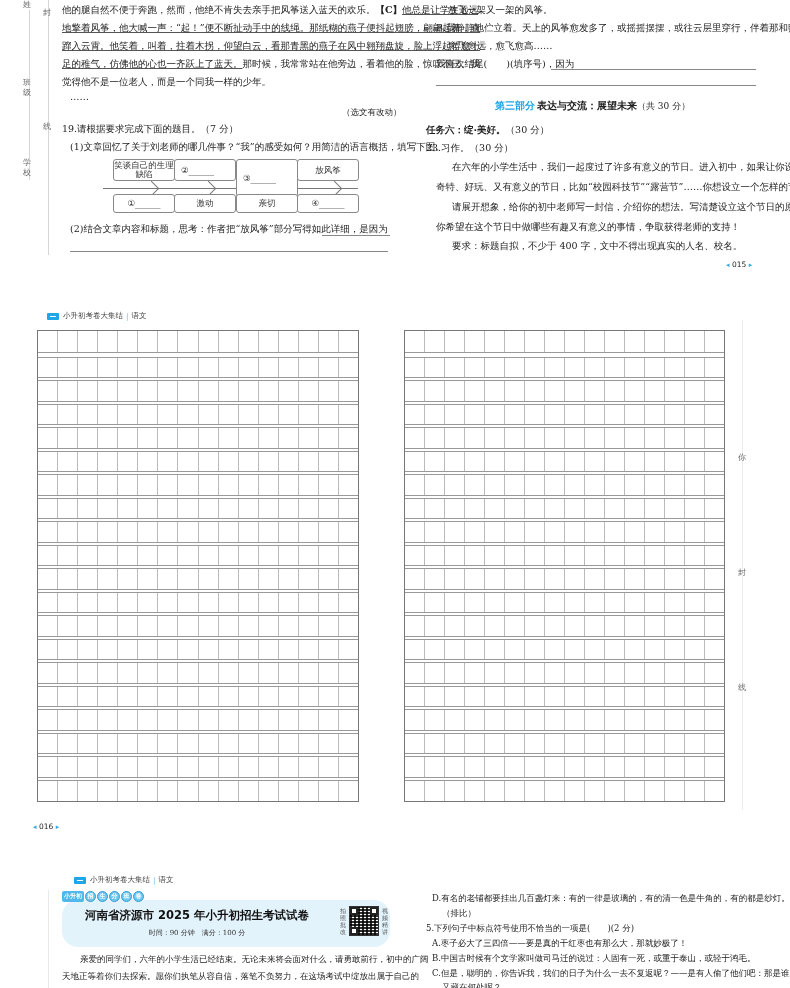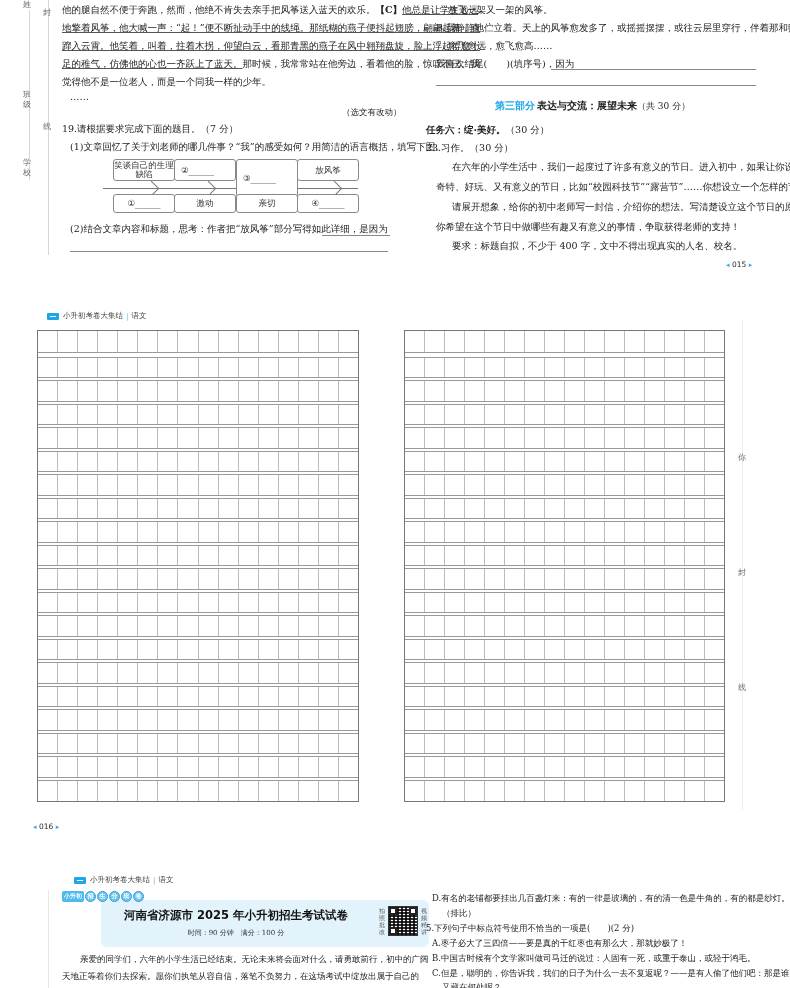--- a/index.html
+++ b/index.html
@@ -34,40 +34,40 @@
   .book-logo::after { content: ""; position: absolute; left: 3px; top: 3px; width: 6px; height: 1px; background: #fff; }
   .book-head .sep { color: #6fc3ee; margin: 0 3px; }
 
   
   .grid { position: absolute; border: 1px solid #777; }
   .grid-row { position: absolute; left: 0; right: 0; border-top: 1px solid #999; border-bottom: 1px solid #999; display: flex; }
   .grid-cell { flex: 1; border-right: 1px solid #bbb; height: 100%; }
   .grid-cell:last-child { border-right: none; }
 
   
-  .exam-card { position: absolute; left: 62px; top: 900px; width: 328px; height: 47px; background: #e3f3fb; border-radius: 6px; margin-left: 39px; }
+  .exam-card { position: absolute; left: 62px; top: 900px; width: 328px; height: 47px; background: #e3f3fb; border-radius: 16px; }
   .exam-title { position: absolute; left: 0; top: 8px; width: 270px; text-align: center; font-family: "DejaVu Sans", sans-serif; font-weight: bold; font-size: 11.5px; color: #111; }
   .exam-sub { position: absolute; left: 0; top: 28px; width: 270px; text-align: center; font-size: 7px; color: #333; }
   .badge { position: absolute; left: 62px; top: 891px; display: flex; align-items: center; font-family: "DejaVu Sans", sans-serif; font-size: 6px; color: #fff; font-weight: bold; }
   .badge .tag { background: #4fb8ec; padding: 1px 2px; border-radius: 2px; margin-right: 1px; }
   .badge .circ { width: 11px; height: 11px; border-radius: 50%; background: #6cc6f0; border: 1px solid #2f9fd8; display: inline-flex; align-items: center; justify-content: center; margin-right: 1px; font-size: 6px; }
   .qr { position: absolute; left: 287px; top: 6px; width: 30px; height: 30px; background:
       repeating-linear-gradient(90deg, #333 0 2px, #fff 2px 4px),
       repeating-linear-gradient(0deg, #333 0 2px, #fff 2px 3px); background-blend-mode: multiply; border: 1px solid #333; }
   .qr-label { position: absolute; font-size: 6px; width: 7px; line-height: 7px; color: #555; font-family: "DejaVu Sans", sans-serif; }
   .qr-corner { position: absolute; width: 8px; height: 8px; border: 2px solid #222; background: #fff; }
 </style>
 </head>
 <body>
 
 <div>
   <div class="vline" style="left:29px; top:10px; height:170px;"></div>
   <div class="vline" style="left:48px; top:0; height:255px;"></div>
   <div class="vlabel" style="left:22px; top:0px;">姓</div>
-  <div class="vlabel" style="left:22px; top:78px;margin-top:12px;">班级</div>
+  <div class="vlabel" style="left:22px; top:78px;">班级</div>
   <div class="vlabel" style="left:22px; top:158px;">学校</div>
   <div class="vlabel" style="left:42px; top:8px;">封</div>
   <div class="vlabel" style="left:42px; top:122px;">线</div>
 
   <div class="line" style="left:62px; top:4px;">
     <span>他的腿自然不便于奔跑，然而，他绝不肯失去亲手把风筝送入蓝天的欢乐。</span><span class="bold">【C】</span><span class="ul">他总是让学生远远</span>
   </div>
   <div class="line ul" style="left:62px; top:22px;">地擎着风筝，他大喊一声：“起！”便不断扯动手中的线绳。那纸糊的燕子便抖起翅膀，翩翩起舞，直</div>
   <div class="line ul" style="left:62px; top:40px;">蹿入云霄。他笑着，叫着，拄着木拐，仰望白云，看那青黑的燕子在风中翱翔盘旋，脸上浮起得意十</div>
   <div class="line" style="left:62px; top:58px;">

